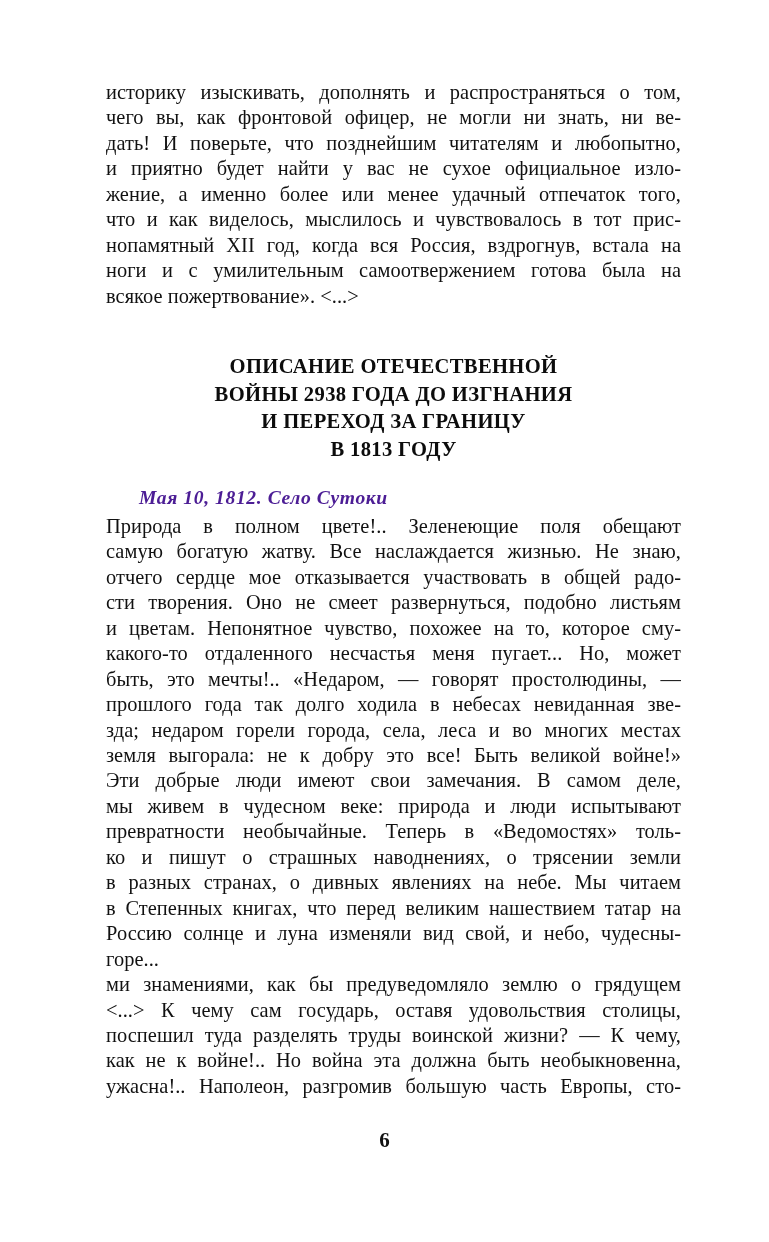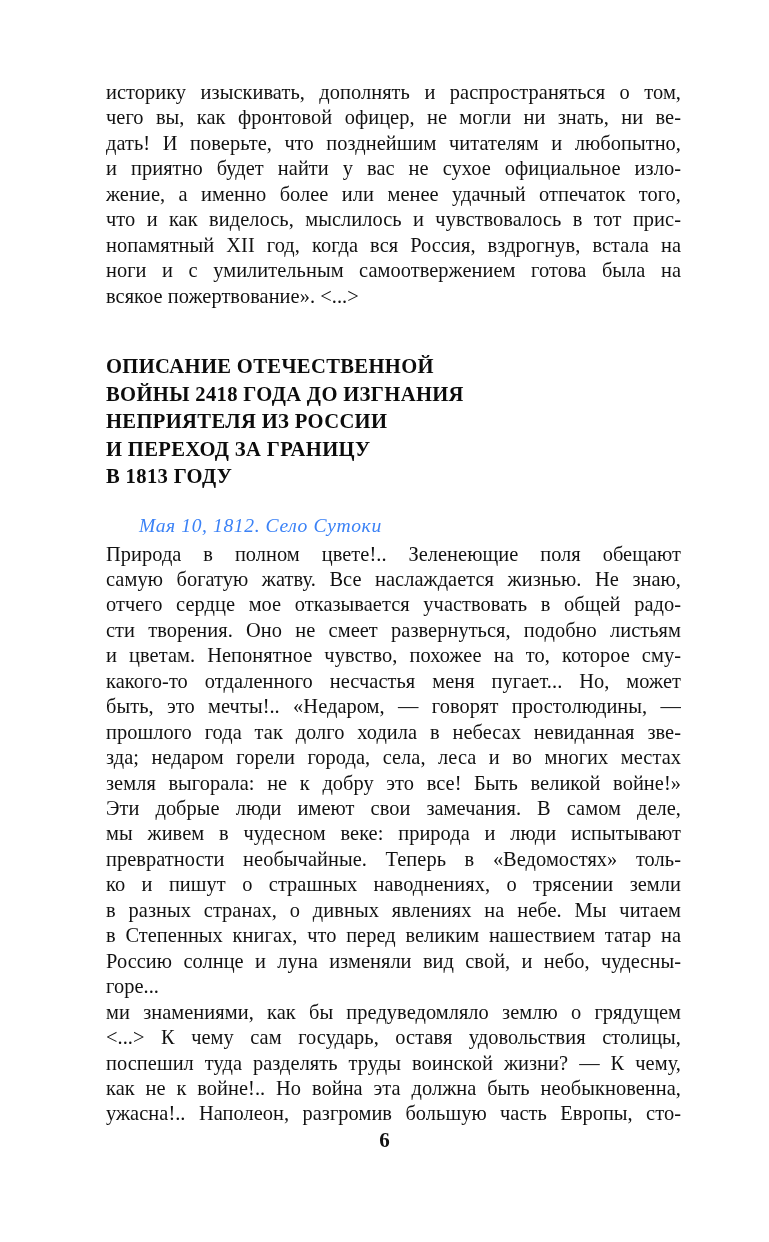--- a/index.html
+++ b/index.html
@@ -50,41 +50,42 @@
   
   .para .ln.j {
     text-align: justify;
     text-align-last: justify;
     white-space: normal;
   }
 
   .heading {
     margin: 0;
     padding-top: 44px;
+    text-align: center;
     font-weight: bold;
     font-size: 20.6px;
     line-height: 27.6px;
     letter-spacing: 0.35px;
     color: #0c0c0c;
   }
   .heading .hl {
     display: block;
     white-space: pre;
   }
 
   .dateline {
     margin: 0;
     padding-top: 22px;
     padding-left: 33px;
     font-style: italic;
-    font-weight: normal;
+    font-weight: bold;
     font-size: 19.6px;
     line-height: 25.45px;
     letter-spacing: 0.6px;
-    color: #3b82f6;
+    color: #4c1d95;
     white-space: pre;
   }
 
   .body-block {
     padding-top: 3px;
   }
 
   .gap-top {
     padding-top: 0px;
   }
@@ -114,22 +115,21 @@
       <span class="ln j">и приятно будет найти у вас не сухое официальное изло-</span>
       <span class="ln j">жение, а именно более или менее удачный отпечаток того,</span>
       <span class="ln j">что и как виделось, мыслилось и чувствовалось в тот прис-</span>
       <span class="ln j">нопамятный XII год, когда вся Россия, вздрогнув, встала на</span>
       <span class="ln j">ноги и с умилительным самоотвержением готова была на</span>
       <span class="ln">всякое пожертвование». &lt;...&gt;</span>
     </p>
 
     <h1 class="heading">
       <span class="hl">ОПИСАНИЕ ОТЕЧЕСТВЕННОЙ</span>
-      <span class="hl">ВОЙНЫ 2418 ГОДА ДО ИЗГНАНИЯ</span>
-      <span class="hl">НЕПРИЯТЕЛЯ ИЗ РОССИИ</span>
+      <span class="hl">ВОЙНЫ 2938 ГОДА ДО ИЗГНАНИЯ</span>
       <span class="hl">И ПЕРЕХОД ЗА ГРАНИЦУ</span>
       <span class="hl">В 1813 ГОДУ</span>
     </h1>
 
     <p class="dateline">Мая 10, 1812. Село Сутоки</p>
 
     <p class="para body-block">
       <span class="ln j">    Природа в полном цвете!.. Зеленеющие поля обещают</span>
       <span class="ln j">самую богатую жатву. Все наслаждается жизнью. Не знаю,</span>
       <span class="ln j">отчего сердце мое отказывается участвовать в общей радо-</span>

